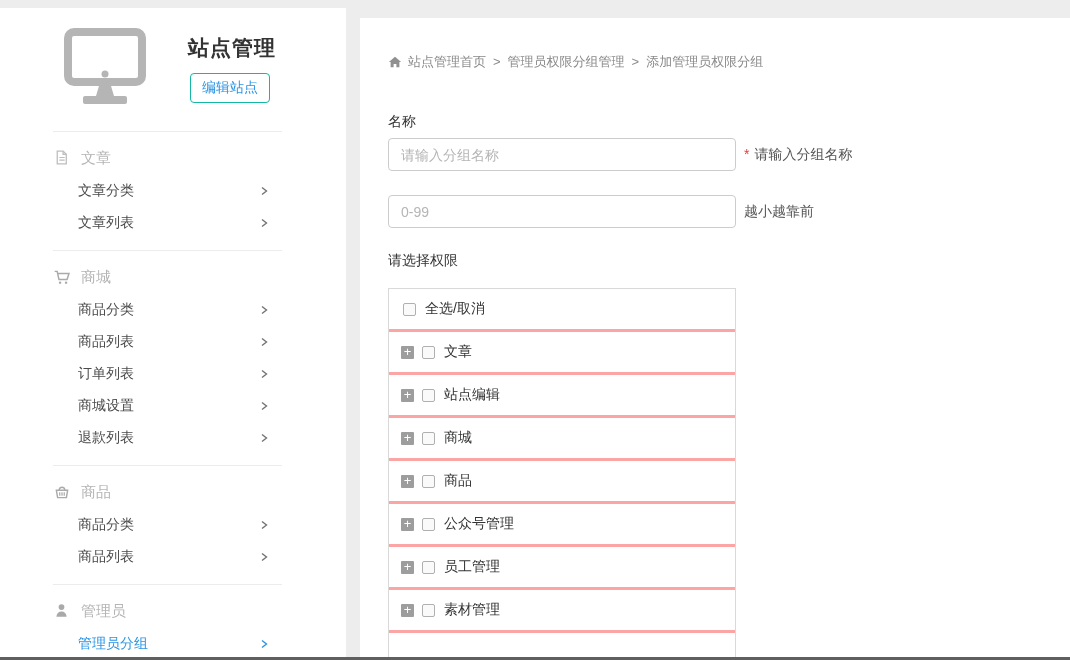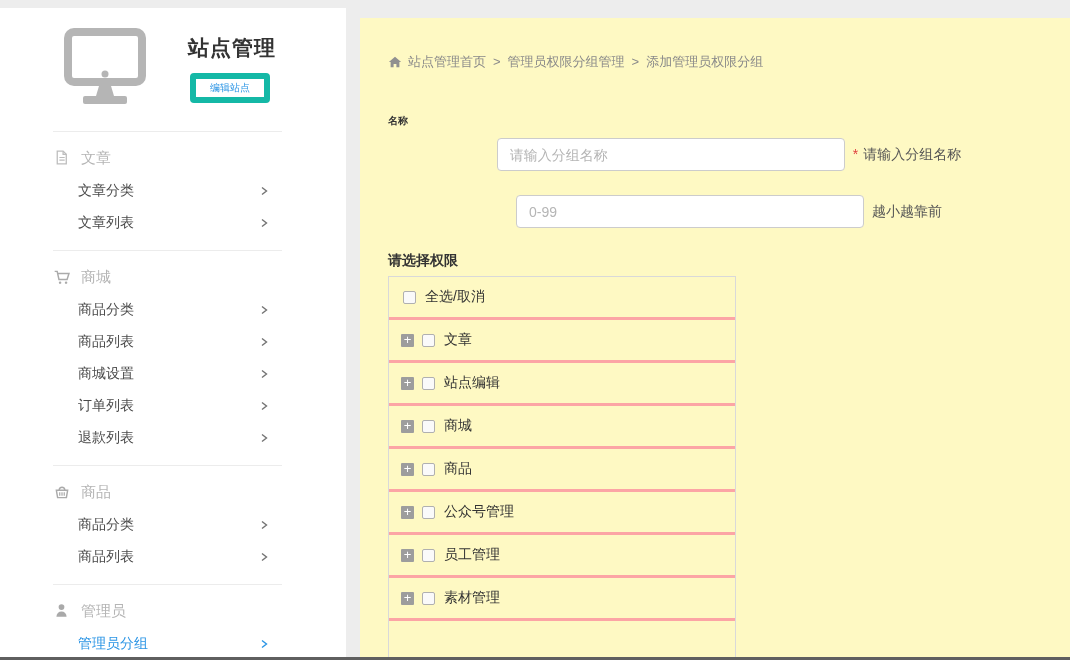--- a/index.html
+++ b/index.html
@@ -20,67 +20,67 @@
   }
   .sidebar-header { position:relative; height:123px; }
   .monitor-icon { position:absolute; left:64px; top:20px; }
   .site-title {
     position:absolute; left:188px; top:26px;
     font-size:21px; color:#333; letter-spacing:1px;font-weight:bold;
   }
   .edit-btn {
     position:absolute; left:190px; top:65px;
     width:80px; height:30px;
-    background:#fff; border:6px solid #14b8a6; border-radius:4px;
-    color:#2b95e5; font-size:10px; cursor:pointer;
+    background:#fff; border:1px solid #14b8a6; border-radius:4px;
+    color:#2b95e5; font-size:14px; cursor:pointer;
     font-family:inherit;
   }
   .menu { margin:0 64px 0 53px; }
   .menu-section { padding:9px 0 11px; border-top:1px solid #ececec; }
   .section-header { display:flex; align-items:center; height:34px; }
   .section-icon { width:18px; height:18px; margin-right:10px; display:inline-flex; }
   .section-label { font-size:15px; color:#b5b5b5; }
   .menu-item {
     display:flex; align-items:center; height:32px;
     padding-left:25px; padding-right:12px;
     font-size:14px; color:#4a4a4a; cursor:pointer;
   }
   .menu-item .chevron { margin-left:auto; color:#737373; display:inline-flex; }
   .menu-item.active { color:#2b95e5;text-align:center; }
   .menu-item.active .chevron { color:#2b95e5; }
 
   
   .main {
     position:absolute; left:360px; top:18px; right:0; bottom:3px;
-    background:#fef9c3; overflow:hidden;
+    background:#ffffff; overflow:hidden;
   }
   .breadcrumb {
     margin:36px 0 0 28px;
     font-size:13px; color:#8a8a8a; line-height:16px;
     display:flex; align-items:center;
   }
   .breadcrumb .home { display:inline-flex; margin-right:6px; }
   .breadcrumb .sep { margin:0 7px; }
   .crumb { color:#8a8a8a; }
 
   .form-area { margin:43px 0 0 28px; }
   .form-group { margin-bottom:24px; }
-  .form-label { font-size:10px; font-weight:bold; color:#333; line-height:16px; margin-bottom:9px; }
-  .field-row { display:flex; align-items:center;justify-content:center; }
+  .form-label { font-size:14px; font-weight:normal; color:#333; line-height:16px; margin-bottom:9px; }
+  .field-row { display:flex; align-items:center; }
   .text-input {
     width:348px; height:33px;
     border:1px solid #ccc; border-radius:4px;
     padding:0 12px; font-size:14px; color:#333;
     font-family:inherit; outline:none; background:#fff;
   }
   .text-input::placeholder { color:#b5b5b5; }
   .side-hint { margin-left:8px; font-size:14px; color:#555; }
   .required-mark { color:#e03e3e; margin-right:5px; font-size:14px; }
 
-  .perm-label-title { font-size:14px; font-weight:bold; color:#333; line-height:16px; margin:18px 0 8px; }
+  .perm-label-title { font-size:14px; font-weight:normal; color:#333; line-height:16px; margin:18px 0 20px; }
   .perm-box { width:348px; border:1px solid #d9d9d9; border-bottom:none; }
   .perm-row {
     display:flex; align-items:center; height:43px;
     padding-left:12px; border-bottom:3px solid #fca5a5;
   }
   .expand-icon {
     width:13px; height:13px; background:#9d9d9d; color:#fff;
     font-size:13px; line-height:11px; text-align:center;
     border-radius:1px; margin-right:8px; cursor:pointer; user-select:none;
     display:inline-block;
@@ -167,29 +167,29 @@
           </div>
           <div class="menu-item">
             <span>商品列表</span>
             <span class="chevron">
               <svg width="12" height="12" viewBox="0 0 12 12">
                 <polyline points="4,2.5 8.5,6 4,9.5" fill="none" stroke="currentColor" stroke-width="1.4"></polyline>
               </svg>
             </span>
           </div>
           <div class="menu-item">
+            <span>订单列表</span>
+            <span class="chevron">
+              <svg width="12" height="12" viewBox="0 0 12 12">
+                <polyline points="4,2.5 8.5,6 4,9.5" fill="none" stroke="currentColor" stroke-width="1.4"></polyline>
+              </svg>
+            </span>
+          </div>
+          <div class="menu-item">
             <span>商城设置</span>
-            <span class="chevron">
-              <svg width="12" height="12" viewBox="0 0 12 12">
-                <polyline points="4,2.5 8.5,6 4,9.5" fill="none" stroke="currentColor" stroke-width="1.4"></polyline>
-              </svg>
-            </span>
-          </div>
-          <div class="menu-item">
-            <span>订单列表</span>
             <span class="chevron">
               <svg width="12" height="12" viewBox="0 0 12 12">
                 <polyline points="4,2.5 8.5,6 4,9.5" fill="none" stroke="currentColor" stroke-width="1.4"></polyline>
               </svg>
             </span>
           </div>
           <div class="menu-item">
             <span>退款列表</span>
             <span class="chevron">
               <svg width="12" height="12" viewBox="0 0 12 12">

